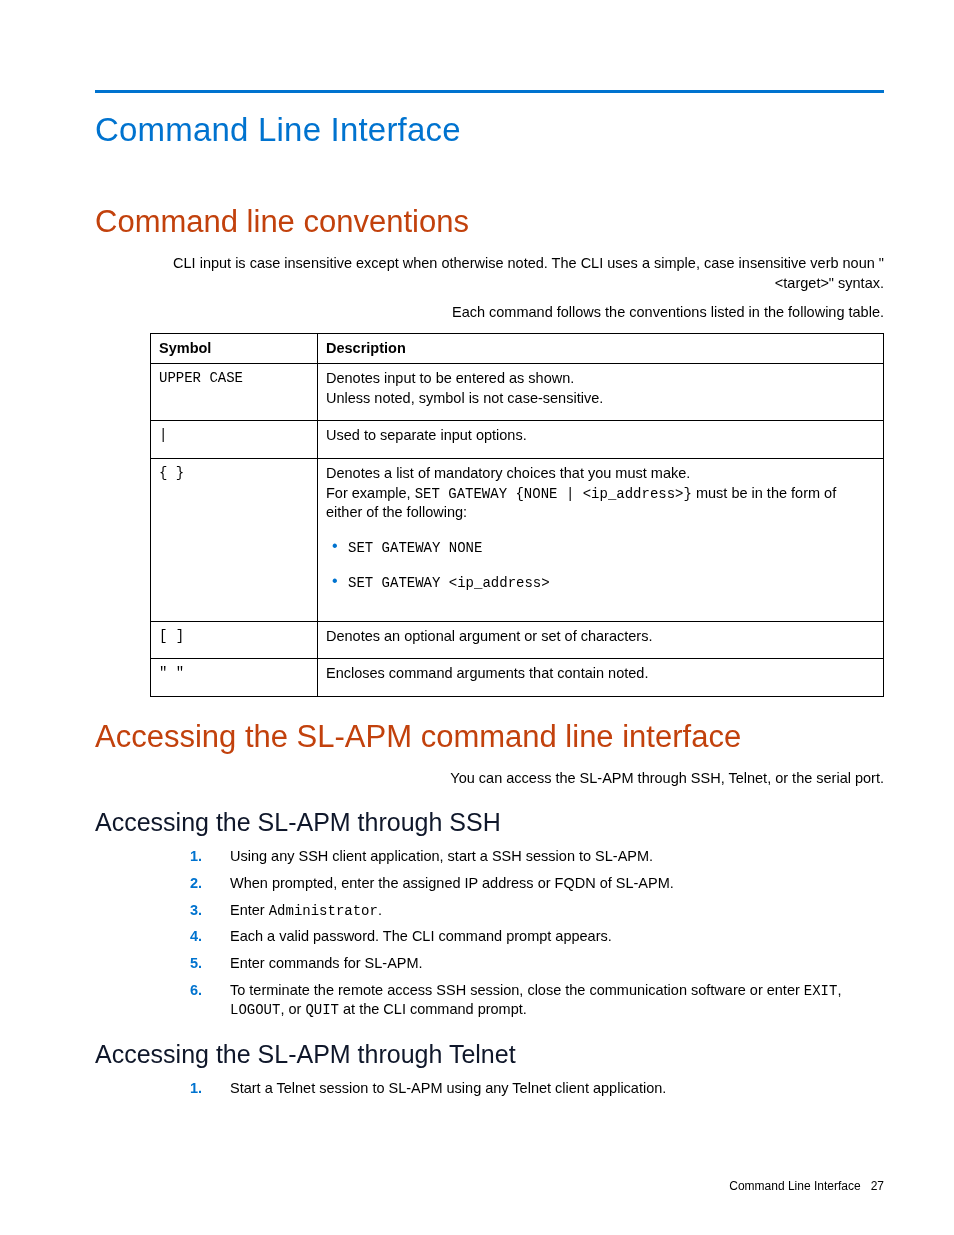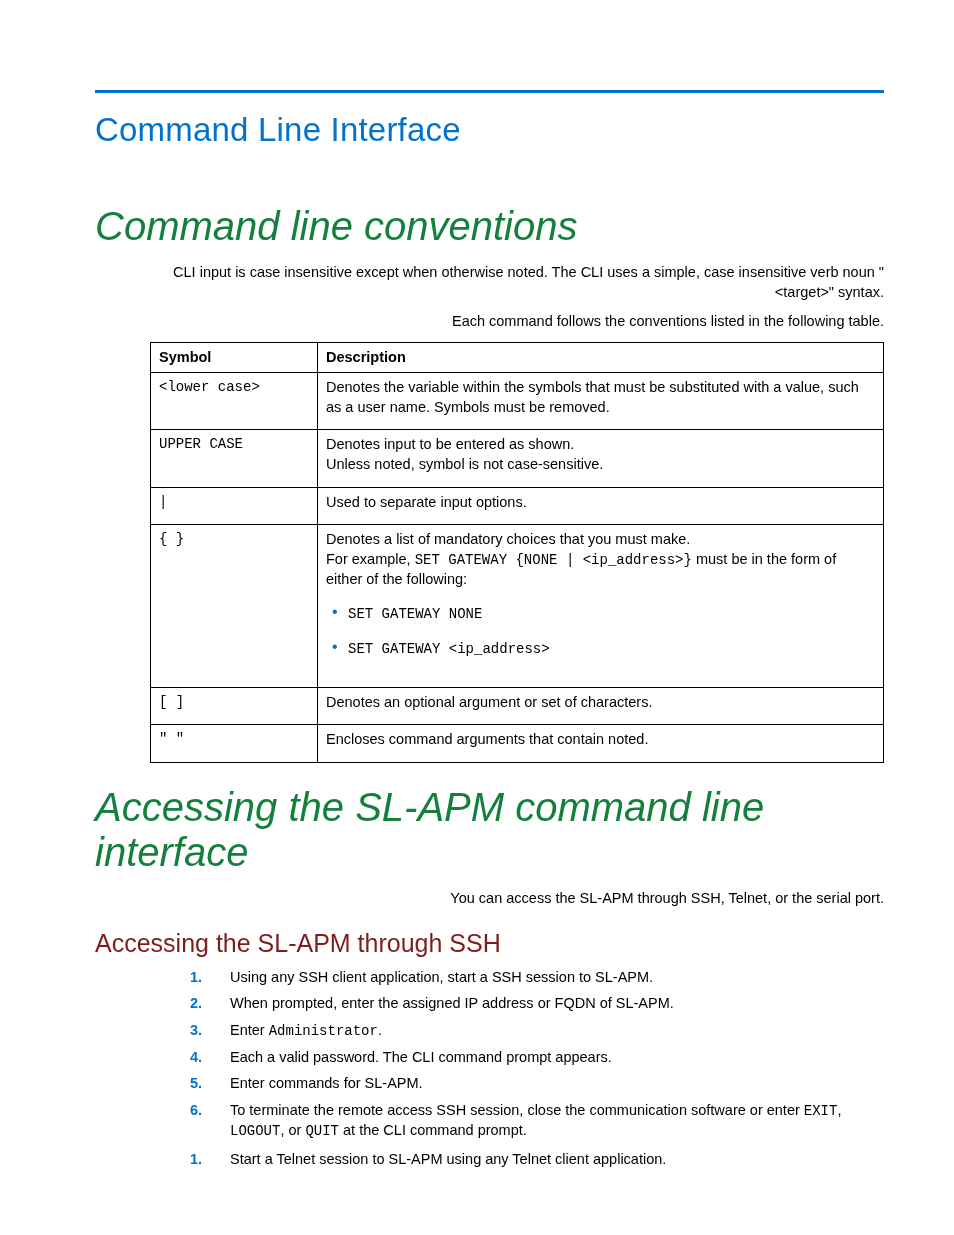--- a/index.html
+++ b/index.html
@@ -20,30 +20,29 @@
     margin-bottom: 18px;
   }
   h1.page-title {
     font-size: 33px;
     font-weight: 400;
     color: #0073cf;
     margin: 0 0 55px 0;
     letter-spacing: 0.2px;
   }
   h1.section-title {
-    font-size: 40px;
+    font-size: 31px;
     font-weight: 400;
-    color: #15803d;
+    color: #c2410c;
     margin: 0 0 14px 0;
-    font-style: italic;
   }
   h2.subsection-title {
     font-size: 25px;
     font-weight: 400;
-    color: #7f1d1d;
+    color: #0f172a;
     margin: 20px 0 10px 0;
   }
   .body-text {
     font-size: 14.5px;
     line-height: 1.35;
     margin: 0 0 10px 55px;
     text-align: right;
   }
   table.conv {
     border-collapse: collapse;
@@ -133,24 +132,20 @@
 
   <table class="conv">
     <thead>
       <tr>
         <th>Symbol</th>
         <th>Description</th>
       </tr>
     </thead>
     <tbody>
       <tr>
-        <td class="mono">&lt;lower case&gt;</td>
-        <td>Denotes the variable within the symbols that must be substituted with a value, such as a user name. Symbols must be removed.</td>
-      </tr>
-      <tr>
         <td class="mono">UPPER CASE</td>
         <td>
           <span>Denotes input to be entered as shown.</span><br>
           <span>Unless noted, symbol is not case-sensitive.</span>
         </td>
       </tr>
       <tr>
         <td class="mono">|</td>
         <td>Used to separate input options.</td>
       </tr>
@@ -182,20 +177,21 @@
   <h2 class="subsection-title">Accessing the SL-APM through SSH</h2>
   <ol class="steps">
     <li>Using any SSH client application, start a SSH session to SL-APM.</li>
     <li>When prompted, enter the assigned IP address or FQDN of SL-APM.</li>
     <li><span>Enter </span><span class="mono">Administrator</span><span>.</span></li>
     <li>Each a valid password. The CLI command prompt appears.</li>
     <li>Enter commands for SL-APM.</li>
     <li><span>To terminate the remote access SSH session, close the communication software or enter </span><span class="mono">EXIT</span><span>, </span><span class="mono">LOGOUT</span><span>, or </span><span class="mono">QUIT</span><span> at the CLI command prompt.</span></li>
   </ol>
 
+  <h2 class="subsection-title">Accessing the SL-APM through Telnet</h2>
   <ol class="steps">
     <li>Start a Telnet session to SL-APM using any Telnet client application.</li>
   </ol>
 
   <div class="footer">
     <span>Command Line Interface</span>&nbsp;&nbsp;&nbsp;<span>27</span>
   </div>
 
 </div>
 

